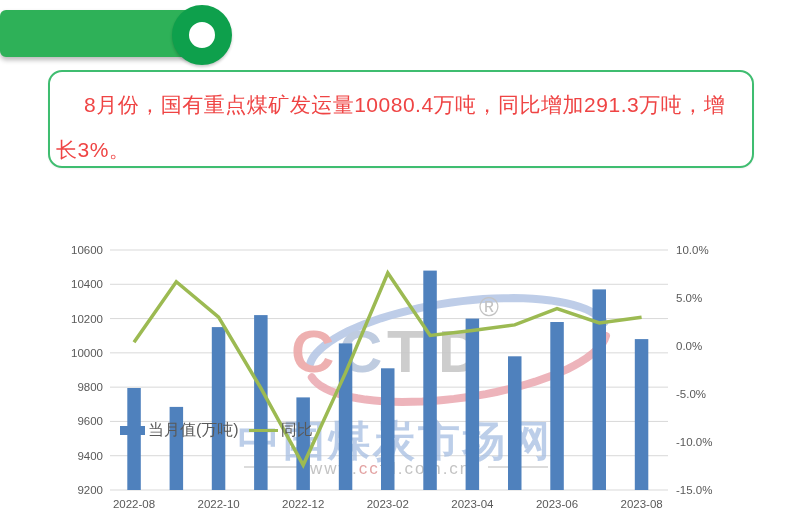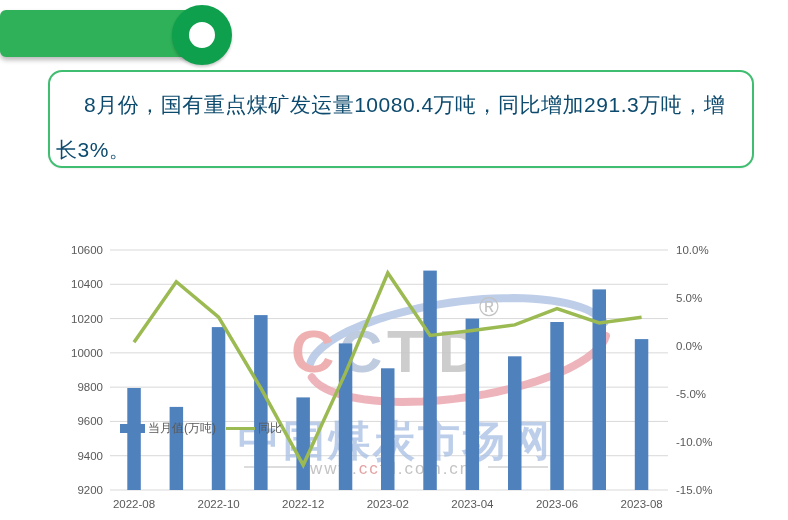--- a/index.html
+++ b/index.html
@@ -27,28 +27,28 @@
     background:#fff;border:17px solid var(--circle-green);border-radius:50%;
     box-shadow:0 2px 3px rgba(0,0,0,0.2);
   }
   
   .summary-box{
     position:absolute;left:48px;top:70px;width:706px;height:98px;
     border:2px solid var(--box-border);border-radius:14px;background:#fff;
     box-sizing:border-box;box-shadow:0 1px 2px rgba(0,0,0,0.06);
   }
   .summary-text{
-    margin:10px 12px 0 6px;font-size:21px;line-height:45px;color:#0c4a6e;
+    margin:10px 12px 0 6px;font-size:21px;line-height:45px;color:#ef4444;
     text-indent:28px;letter-spacing:0.5px;
   }
   
   .chart-area{position:absolute;left:0;top:200px;width:788px;height:320px;}
   .legend{
     position:absolute;left:120px;top:220px;display:flex;align-items:center;
-    font-size:12px;color:var(--axis-text);z-index:2;
+    font-size:16px;color:var(--axis-text);z-index:2;
   }
   .legend-swatch-bar{width:25px;height:9px;margin-right:3px;}
   .legend-swatch-line{width:29px;height:3px;margin:0 3px 0 10px;}
   svg text{font-family:"Liberation Sans","DejaVu Sans",sans-serif;}
 </style>
 </head>
 <body>
 
 <div class="banner">
   <div class="banner-circle"></div>

